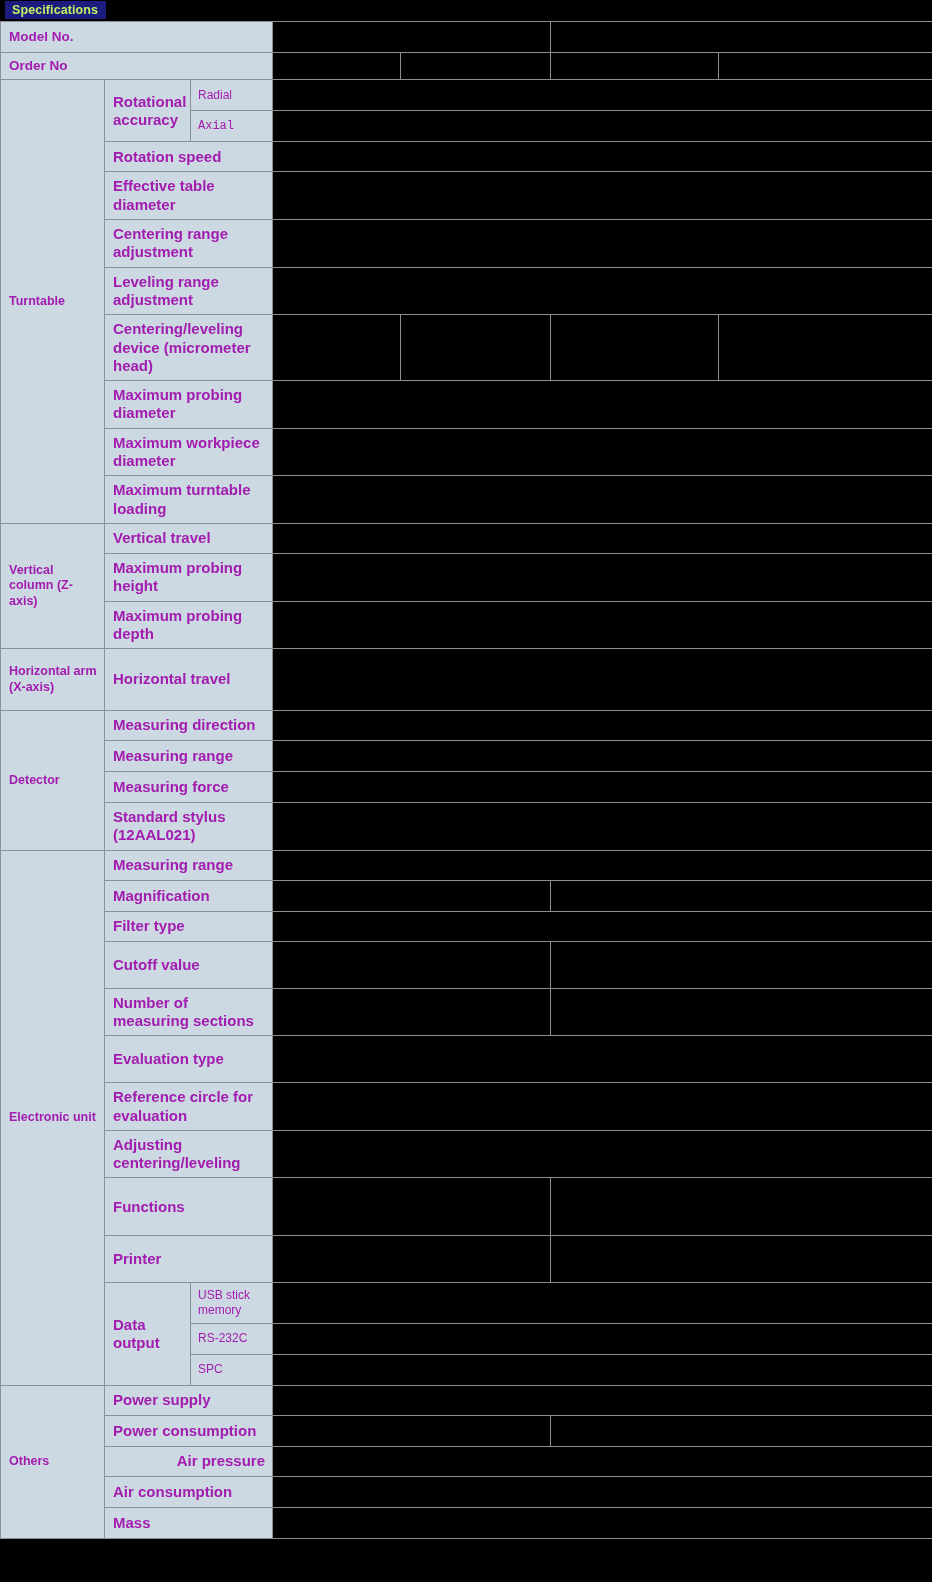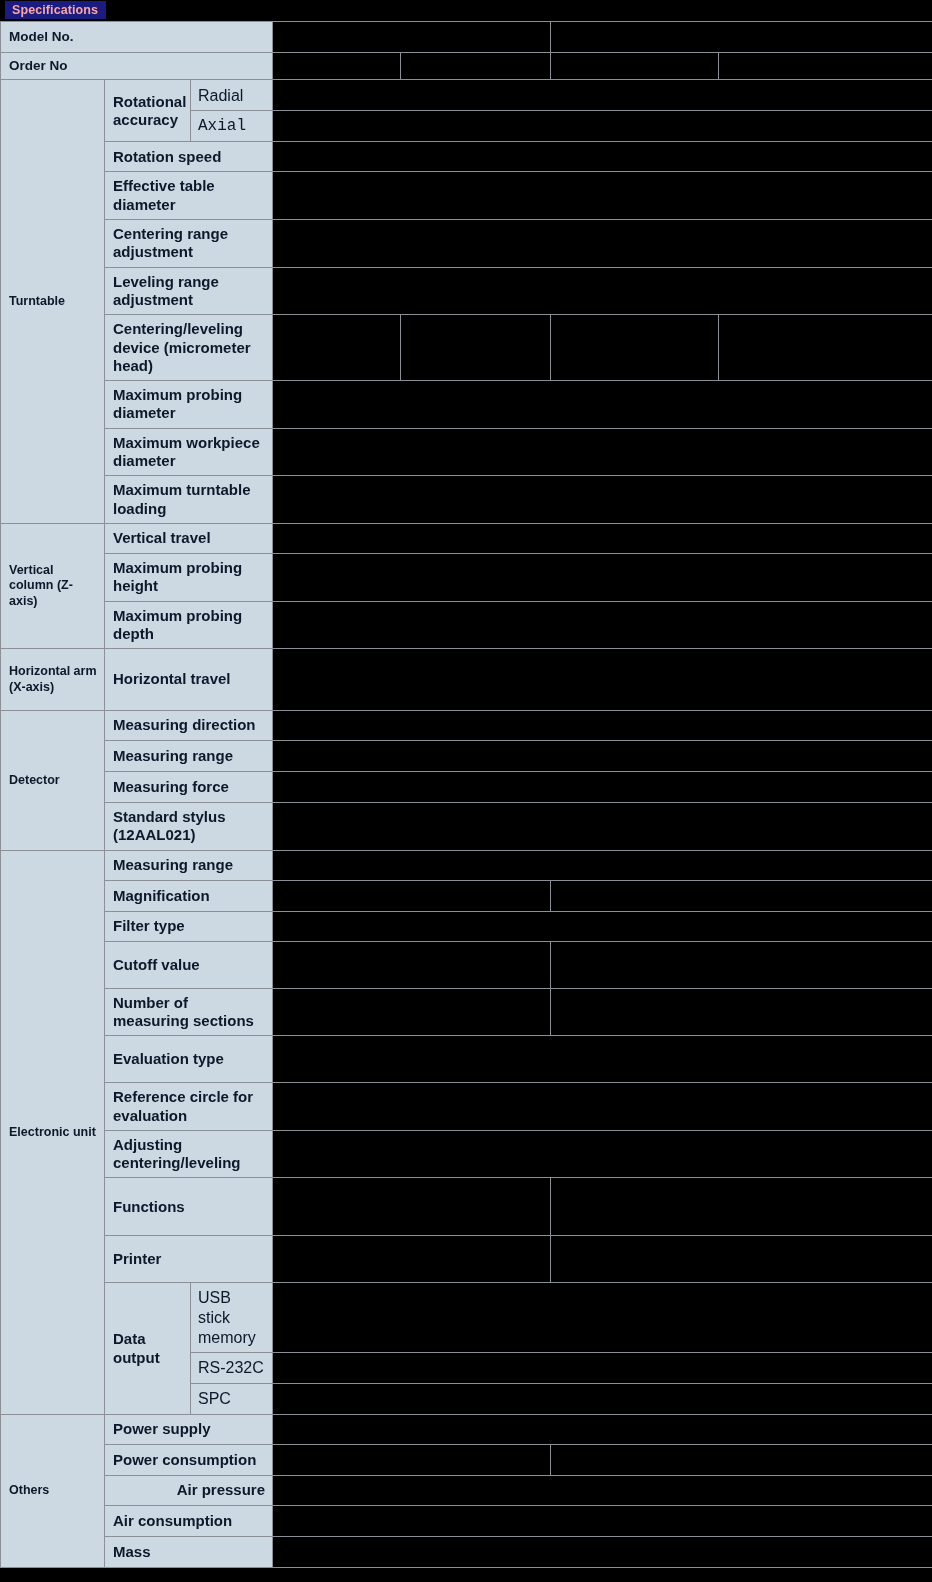--- a/index.html
+++ b/index.html
@@ -25,21 +25,21 @@
 
   
   .spec-badge {
     position: absolute;
     left: 5px;
     top: 1px;
     height: 18px;
     line-height: 18px;
     padding: 0 8px 0 7px;
     background: #1b1b80;
-    color: #fca5a5;
+    color: #bef264;
     font-size: 12.5px;
     font-weight: bold;
     letter-spacing: 0.1px;
     white-space: nowrap;
   }
 
   
   .spec-table {
     position: absolute;
     left: 0;
@@ -63,39 +63,39 @@
     padding: 0;
     vertical-align: middle;
     background: #000000;
     font-size: 12.5px;
     line-height: 1.22;
   }
 
   
   td.grp, td.item, td.sub, td.wide-label {
     background: #ccd9e2;
-    color: #0f172a;
+    color: #a21caf;
     padding: 5px 7px 5px 8px;
   }
   td.grp {
     font-weight: bold;
     font-size: 12.5px;
   }
   td.item {
     font-weight: bold;
     font-size: 15px;
   }
   td.wide-label {
     font-weight: bold;
     font-size: 13.5px;
     padding-left: 8px;
   }
   td.sub {
     font-weight: normal;
-    font-size: 16px;
+    font-size: 12px;
     padding-left: 7px;
   }
 
   
   td.val {
     background: #000000;
     color: #000000;
   }
   td.val > span {
     display: block;

